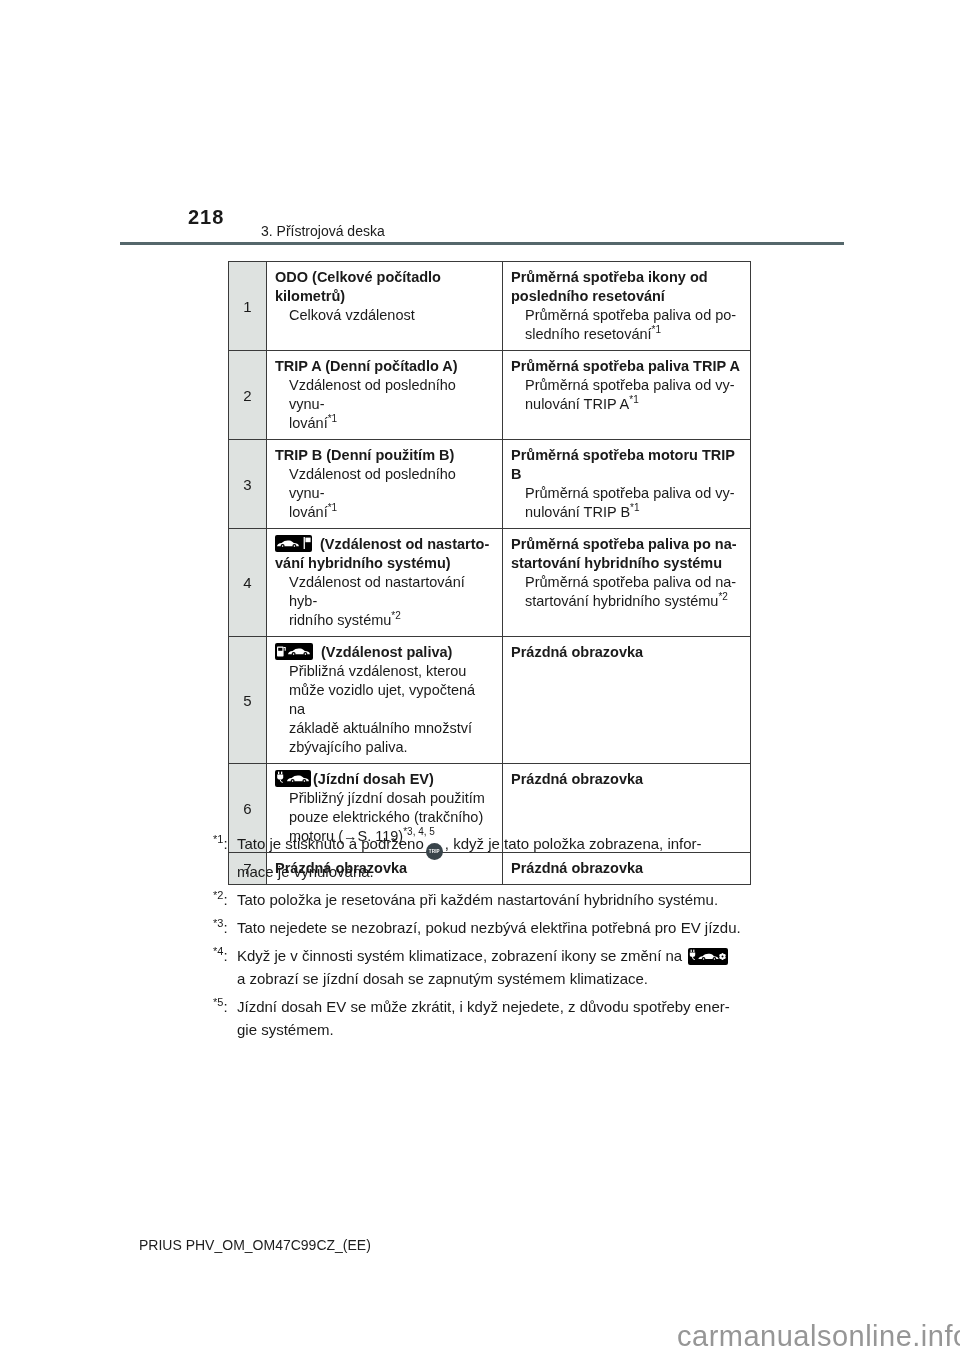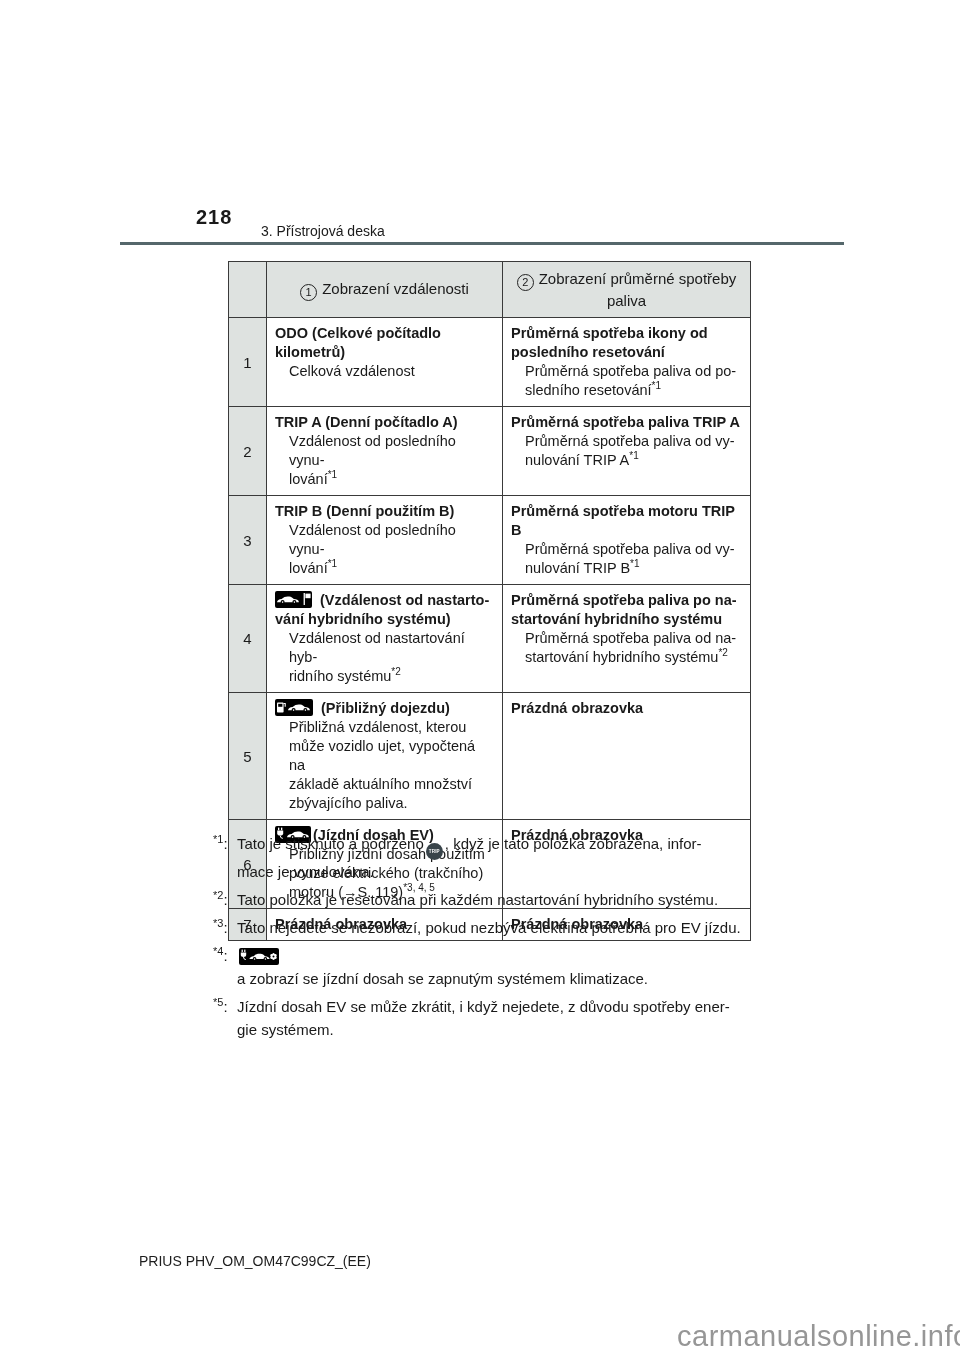--- a/index.html
+++ b/index.html
@@ -1,20 +1,20 @@
 <!DOCTYPE html>
 <html><head>
 <meta charset="utf-8">
 <style>
   html,body{margin:0;padding:0;background:#fff;}
   #page{position:relative;width:960px;height:1358px;background:#ffffff;
         font-family:"Liberation Sans",sans-serif;color:#1a1a1a;overflow:hidden;}
 
   
-  .page-number{position:absolute;left:188px;top:206px;font-size:20px;font-weight:bold;letter-spacing:1px;margin-left:8px;}
+  .page-number{position:absolute;left:188px;top:206px;font-size:20px;font-weight:bold;letter-spacing:1px;}
   .section-title{position:absolute;left:261px;top:223px;font-size:14px;}
   .header-rule{position:absolute;left:120px;top:242px;width:724px;height:3px;
                background:#55676b;border-top:1px solid #27333５;}
 
   
   table.spec{position:absolute;left:228px;top:261px;width:522px;border-collapse:collapse;
              font-size:14.5px;line-height:19px;table-layout:fixed;}
   table.spec td{border:1px solid #3a3a3a;padding:6px 8px;vertical-align:top;}
   table.spec td.num{width:38px;background:#dee2e0;text-align:center;vertical-align:middle;
                     padding:2px;font-size:15px;}
@@ -39,50 +39,40 @@
             color:#fff;font-size:4.5px;font-weight:bold;text-align:center;line-height:17px;
             vertical-align:-4px;letter-spacing:.2px;margin:0 2px;}
 
   
   .footnotes{position:absolute;left:213px;top:832px;width:600px;font-size:15px;line-height:23px;}
   .footnote{display:flex;margin-bottom:5px;}
   .fn-marker{width:24px;flex:0 0 24px;}
   .fn-marker sup{font-size:11px;}
   .fn-text{flex:1;}
 
-  .doc-code{position:absolute;left:139px;top:1237px;font-size:14px;color:#1d1d1d;margin-top:16px;}
+  .doc-code{position:absolute;left:139px;top:1237px;font-size:14px;color:#1d1d1d;}
   .watermark{position:absolute;left:677px;top:1320px;font-size:29px;color:#969696;letter-spacing:.5px;}
 </style>
 </head>
 <body>
 
 <div id="page">
 
   <div class="page-number">218</div>
   <div class="section-title">3. Přístrojová deska</div>
   <div class="header-rule"></div>
 
   <table class="spec">
     <colgroup>
         <col class="c1">
         <col class="c2">
         <col class="c3">
       </colgroup>
 
     <tbody>
-        <tr style="height:56px">
-      <td class="num hdr"></td>
-      <td class="hdr">
-        <span class="circ">1</span><span class="pre">Zobrazení vzdálenosti</span>
-      </td>
-      <td class="hdr">
-        <span class="circ">2</span><span class="pre">Zobrazení průměrné spotřeby
-paliva</span>
-      </td>
-    </tr>
 
     <tr style="height:72px">
       <td class="num">1</td>
       <td>
         <div class="cell-title"><span class="pre">ODO (Celkové počítadlo
 kilometrů)</span></div>
         <div class="cell-body"><span class="pre">Celková vzdálenost</span></div>
       </td>
       <td>
         <div class="cell-title"><span class="pre">Průměrná spotřeba ikony od
@@ -155,21 +145,21 @@
                   <rect x="2" y="3.5" width="6.6" height="10" rx=".8" fill="#fff"></rect>
                   <rect x="3.2" y="4.8" width="4.2" height="3" fill="#000"></rect>
                   <path d="M8.6 4.5 h1.6 v3.2" stroke="#fff" stroke-width="1.1" fill="none"></path>
                   <g transform="translate(12,2.5)">
                     <path d="M1 8.8 C1.2 6.8 3 5.9 5.6 5.6 C7.8 3.2 10.8 2.7 13.2 3.1 C15.3 3.4 16.8 4.4 17.8 5.6 C20.4 5.8 22.6 6.5 22.8 8.2 L22.8 8.8 Z" fill="#fff"></path>
                     <circle cx="6.6" cy="8.6" r="2" fill="#000"></circle>
                     <circle cx="6.6" cy="8.6" r=".8" fill="#fff"></circle>
                     <circle cx="18.4" cy="8.6" r="2" fill="#000"></circle>
                     <circle cx="18.4" cy="8.6" r=".8" fill="#fff"></circle>
                   </g>
-                </svg></span><span class="pre"> (Přibližný dojezdu)</span></div>
+                </svg></span><span class="pre"> (Vzdálenost paliva)</span></div>
         <div class="cell-body"><span class="pre">Přibližná vzdálenost, kterou
 může vozidlo ujet, vypočtená na
 základě aktuálního množství
 zbývajícího paliva.</span></div>
       </td>
       <td class="mid"><span>Prázdná obrazovka</span></td>
     </tr>
 
     <tr style="height:83px">
       <td class="num">6</td>
@@ -216,21 +206,21 @@
       <div class="fn-text"><span class="pre">Tato položka je resetována při každém nastartování hybridního systému.</span></div>
     </div>
 
     <div class="footnote">
       <div class="fn-marker"><sup>*3</sup><span>:</span></div>
       <div class="fn-text"><span class="pre">Tato nejedete se nezobrazí, pokud nezbývá elektřina potřebná pro EV jízdu.</span></div>
     </div>
 
     <div class="footnote">
       <div class="fn-marker"><sup>*4</sup><span>:</span></div>
-      <div class="fn-text"> <span class="mini-icon" style="margin:0 0 0 2px;vertical-align:-4px"><svg width="40" height="17" viewBox="0 0 40 17">
+      <div class="fn-text"><span class="pre">Když je v činnosti systém klimatizace, zobrazení ikony se změní na</span> <span class="mini-icon" style="margin:0 0 0 2px;vertical-align:-4px"><svg width="40" height="17" viewBox="0 0 40 17">
               <rect x="0" y="0" width="40" height="17" rx="2" fill="#000"></rect>
               <rect x="2.6" y="1.6" width="1.2" height="2.4" fill="#fff"></rect>
               <rect x="5.2" y="1.6" width="1.2" height="2.4" fill="#fff"></rect>
               <path d="M1.8 4.4 h5.4 v2.4 q0 2.2 -2.7 2.2 t-2.7 -2.2 Z" fill="#fff"></path>
               <path d="M4.5 9 q0 2.4 2.3 2.6" stroke="#fff" stroke-width="1" fill="none"></path>
               <g transform="translate(9.5,3) scale(0.92)">
                 <path d="M1 8.8 C1.2 6.8 3 5.9 5.6 5.6 C7.8 3.2 10.8 2.7 13.2 3.1 C15.3 3.4 16.8 4.4 17.8 5.6 C20.4 5.8 22.6 6.5 22.8 8.2 L22.8 8.8 Z" fill="#fff"></path>
                 <circle cx="6.6" cy="8.6" r="2" fill="#000"></circle>
                 <circle cx="6.6" cy="8.6" r=".8" fill="#fff"></circle>
                 <circle cx="18.4" cy="8.6" r="2" fill="#000"></circle>

